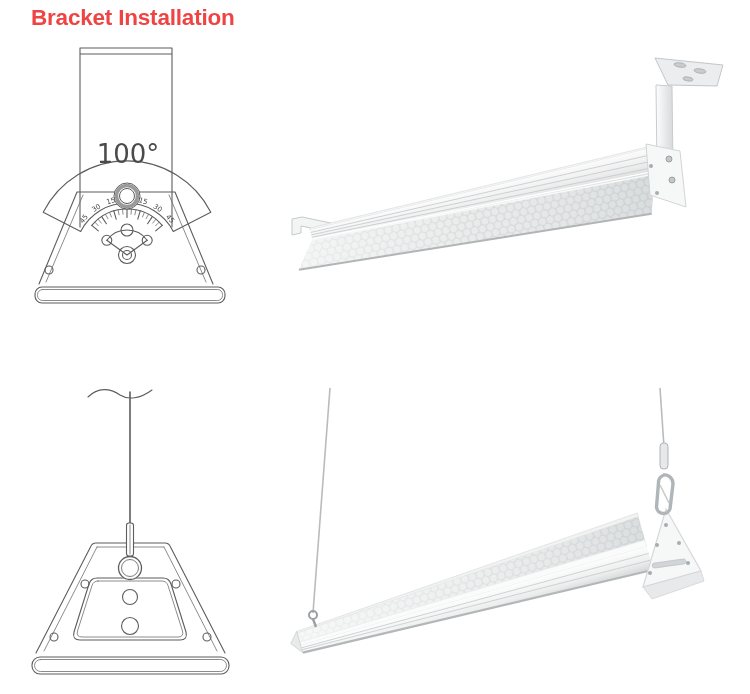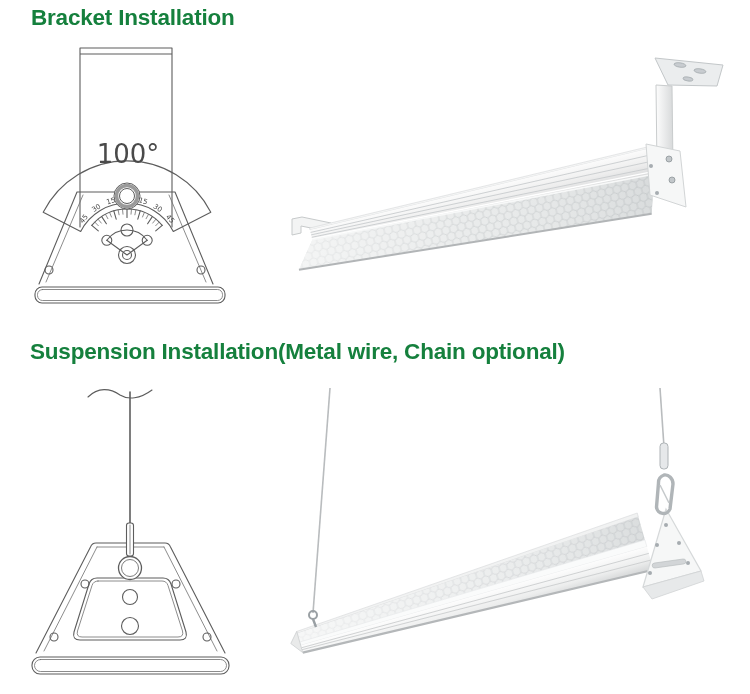--- a/index.html
+++ b/index.html
@@ -2,21 +2,21 @@
 <html><head>
 <meta charset="utf-8">
 <style>
   html,body{margin:0;padding:0;background:#fff;}
   .canvas{
     position:relative;width:750px;height:694px;background:#ffffff;
     font-family:"Liberation Sans", sans-serif;overflow:hidden;
   }
   .heading{
     position:absolute;margin:0;font-size:22.5px;font-weight:bold;
-    color:#15803d;letter-spacing:-0.2px;white-space:nowrap;z-index:1;
+    color:#ef4444;letter-spacing:-0.2px;white-space:nowrap;z-index:1;
   }
   #bracket-heading{left:31px;top:5px;}
   #suspension-heading{left:30px;top:339px;}
   .watermark{
     position:absolute;left:267px;top:336px;z-index:2;
     font-family:"DejaVu Sans Mono", monospace;
     font-size:17px;letter-spacing:2px;color:#3450df;white-space:nowrap;
   }
   figure{position:absolute;margin:0;padding:0;}
   #bracket-diagram{left:32px;top:46px;width:200px;height:272px;}
@@ -135,21 +135,20 @@
       <g>
         <polygon points="366,99 400,106 406,162 370,150" fill="#f6f7f7" stroke="#d2d5d6" stroke-width="1"></polygon>
         <circle cx="371" cy="121" r="2" fill="#a7adb1"></circle>
         <circle cx="389" cy="114" r="3" fill="#c2c7ca" stroke="#8d9498" stroke-width="0.8"></circle>
         <circle cx="392" cy="135" r="3" fill="#c2c7ca" stroke="#8d9498" stroke-width="0.8"></circle>
         <circle cx="377" cy="148" r="2" fill="#a7adb1"></circle>
       </g>
     </svg>
   </figure>
 
-  <h2 class="heading" id="suspension-heading">Suspension Installation(Metal wire, Chain optional)</h2>
 
 
   <figure id="suspension-diagram">
     <svg width="210" height="305" viewBox="0 0 210 305">
 
       <g class="cad">
         <path d="M68,158 L137,158 M68,158 Q64,158 62.5,162 L8,268 M137,158 Q141,158 142.5,162 L197,268"></path>
         <rect x="4" y="272" width="197" height="17" rx="8"></rect>
         <path class="cad-thin" d="M69,162 L136,162 M69,162 L16,266 M136,162 L189,266"></path>
         <rect class="cad-thin" x="6.5" y="274.5" width="192" height="12" rx="6"></rect>

